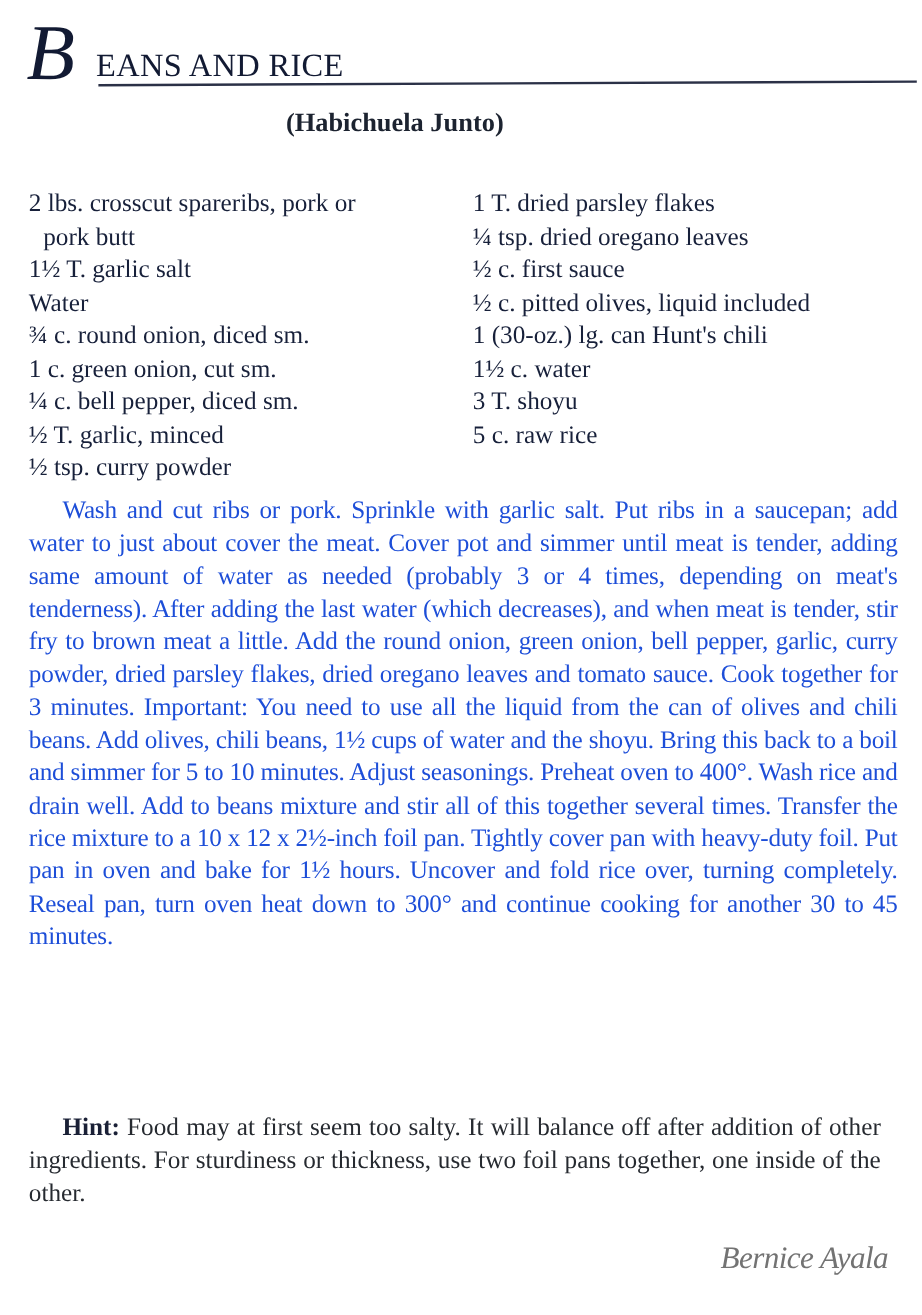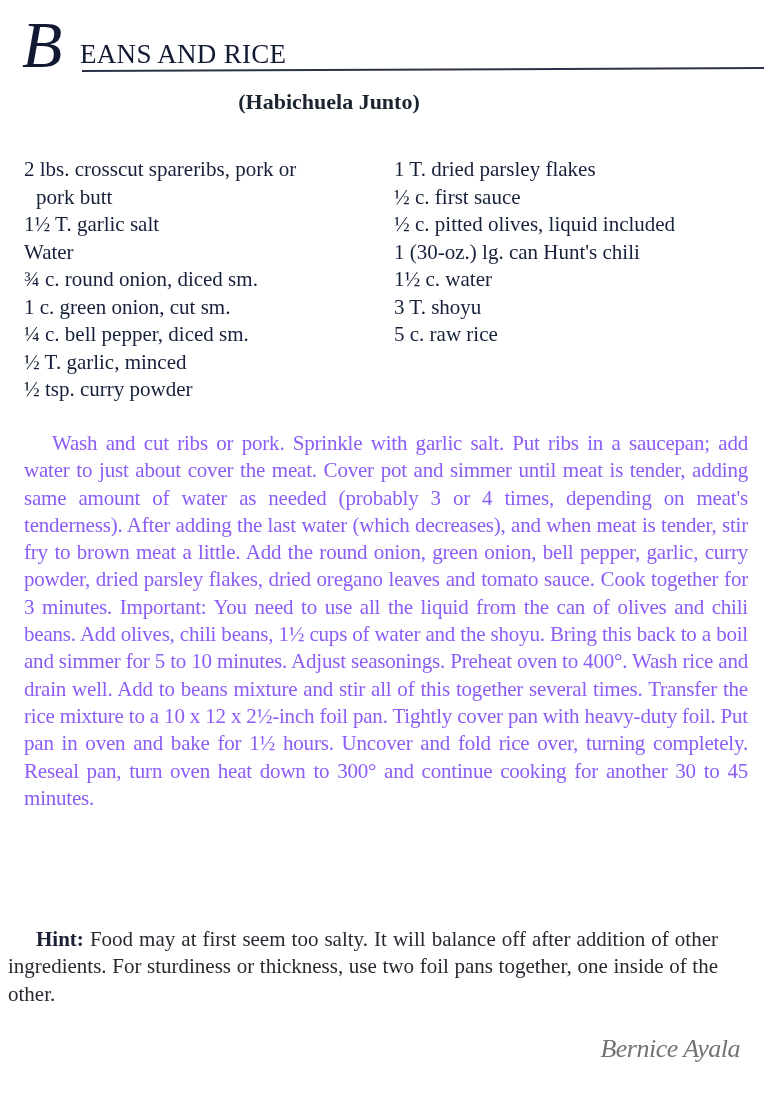--- a/index.html
+++ b/index.html
@@ -48,27 +48,27 @@
   .ing-col { position: absolute; top: 0; }
   .ing-col.left { left: 0; width: 350px; }
   .ing-col.right { left: 370px; width: 372px; }
   .ing-line {
     font-size: 21px; line-height: 27.5px;
     color: #17203a; white-space: nowrap;
   }
   .ing-line.cont { padding-left: 12px; }
 
   .instructions {
-    position: absolute; left: 24px; top: 430px; width: 724px;
-    font-size: 21px; line-height: 27.3px; color: #8b5cf6;
+    position: absolute; left: 24px; top: 412px; width: 724px;
+    font-size: 21px; line-height: 27.3px; color: #1d4ed8;
     text-align: justify; text-indent: 28px;
     letter-spacing: -0.2px;
   }
   .hint {
-    position: absolute; left: 8px; top: 926px; width: 710px;
+    position: absolute; left: 24px; top: 926px; width: 710px;
     font-size: 21px; line-height: 27.3px; color: #262a30;
     text-align: justify; text-indent: 28px;
   }
   .hint-label { font-weight: bold; color: #1a2036; }
   .signature {
     position: absolute; right: 28px; top: 1032px;
     font-family: "Liberation Serif", serif;
     font-style: italic; font-size: 26px; line-height: 34px;
     color: #737373; letter-spacing: -0.5px;
   }
@@ -93,20 +93,21 @@
         <div class="ing-line">1½ T. garlic salt</div>
         <div class="ing-line">Water</div>
         <div class="ing-line">¾ c. round onion, diced sm.</div>
         <div class="ing-line">1 c. green onion, cut sm.</div>
         <div class="ing-line">¼ c. bell pepper, diced sm.</div>
         <div class="ing-line">½ T. garlic, minced</div>
         <div class="ing-line">½ tsp. curry powder</div>
       </div>
     <div class="ing-col right" id="ing-right">
         <div class="ing-line">1 T. dried parsley flakes</div>
+        <div class="ing-line">¼ tsp. dried oregano leaves</div>
         <div class="ing-line">½ c. first sauce</div>
         <div class="ing-line">½ c. pitted olives, liquid included</div>
         <div class="ing-line">1 (30-oz.) lg. can Hunt's chili</div>
         <div class="ing-line">1½ c. water</div>
         <div class="ing-line">3 T. shoyu</div>
         <div class="ing-line">5 c. raw rice</div>
       </div>
   </div>
 
   <div class="instructions">Wash and cut ribs or pork. Sprinkle with garlic salt. Put ribs in a saucepan; add water to just about cover the meat. Cover pot and simmer until meat is tender, adding same amount of water as needed (probably 3 or 4 times, depending on meat's tenderness). After adding the last water (which decreases), and when meat is tender, stir fry to brown meat a little. Add the round onion, green onion, bell pepper, garlic, curry powder, dried parsley flakes, dried oregano leaves and tomato sauce. Cook together for 3 minutes. Important: You need to use all the liquid from the can of olives and chili beans. Add olives, chili beans, 1½ cups of water and the shoyu. Bring this back to a boil and simmer for 5 to 10 minutes. Adjust seasonings. Preheat oven to 400°. Wash rice and drain well. Add to beans mixture and stir all of this together several times. Transfer the rice mixture to a 10 x 12 x 2½-inch foil pan. Tightly cover pan with heavy-duty foil. Put pan in oven and bake for 1½ hours. Uncover and fold rice over, turning completely. Reseal pan, turn oven heat down to 300° and continue cooking for another 30 to 45 minutes.</div>

